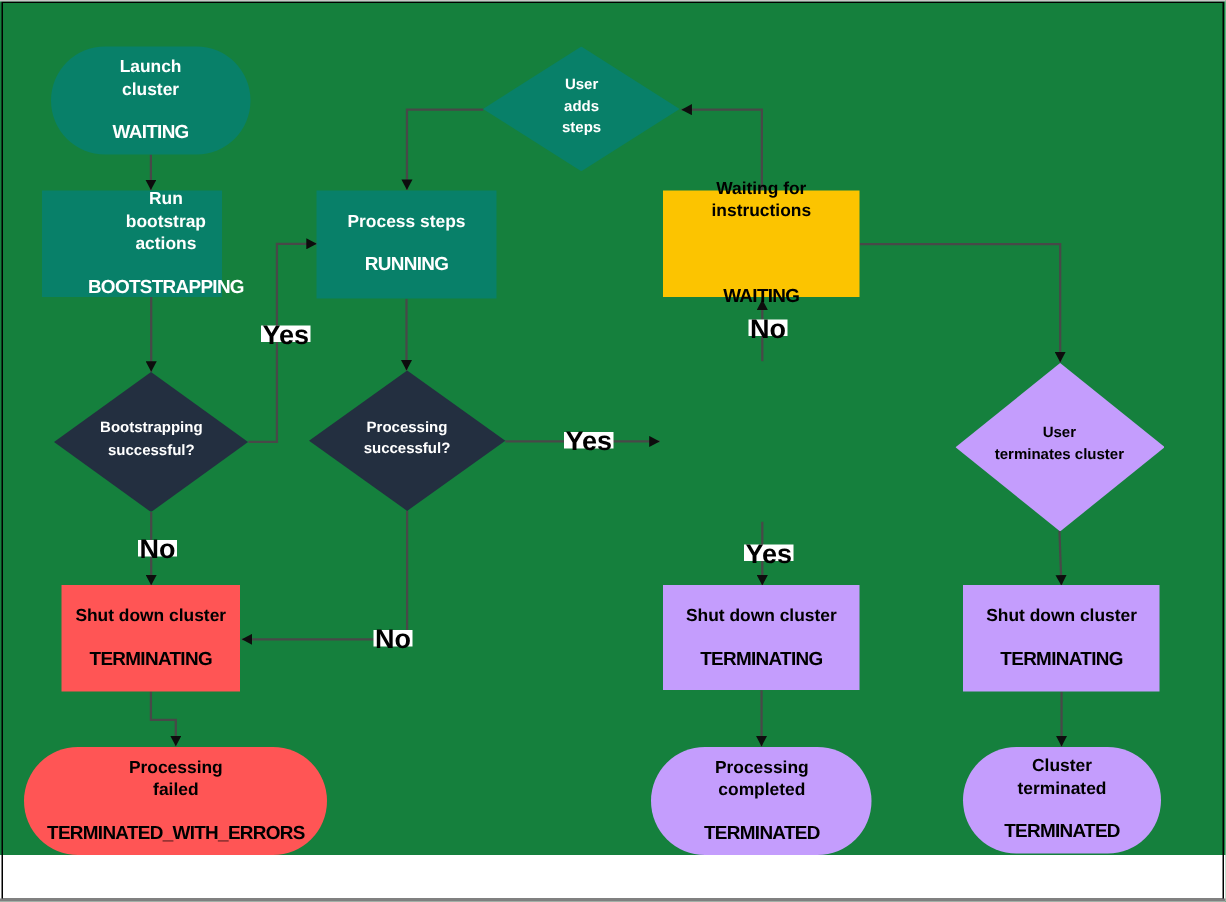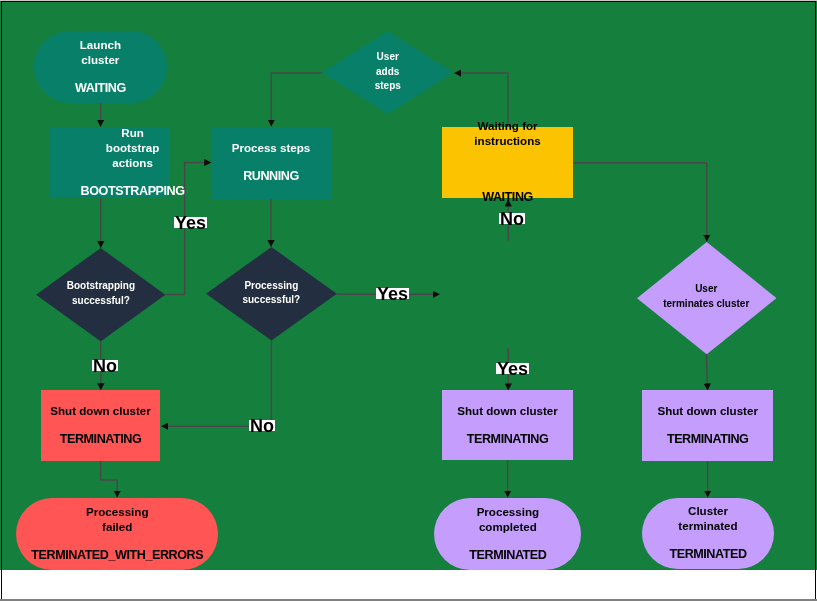--- a/index.html
+++ b/index.html
@@ -64,21 +64,21 @@
       <path d="M706.3,353.8 L707.6,390.4" marker-end="url(#ah)"></path>
       <path d="M707.7,461.2 L707.7,497.6" marker-end="url(#ah)"></path>
     </g>
   </svg>
 
   <div class="node shape-stadium" style="left:34.1px;top:31px;width:132.6px;height:72px;background:#088069;color:#ffffff;">
     <div class="label"><span>Launch</span><br><span>cluster</span></div>
     <div class="state">WAITING</div>
   </div>
 
-  <div class="node shape-rect" style="left:50px;top:126.7px;width:120.2px;height:71.3px;background:#088069;color:#ffffff;padding-left:45px;">
+  <div class="node shape-rect" style="left:28px;top:126.7px;width:120.2px;height:71.3px;background:#088069;color:#ffffff;padding-left:45px;">
     <div class="label"><span>Run bootstrap</span><br><span>actions</span></div>
     <div class="state">BOOTSTRAPPING</div>
   </div>
 
   <div class="dia-wrap" style="left:36.2px;top:247.9px;width:129.4px;height:93.4px;color:#ffffff;">
     <svg width="129.4" height="93.4" viewBox="0 0 129.4 93.4">
       <polygon points="64.7,0 129.4,46.7 64.7,93.4 0,46.7" fill="#232f40"></polygon>
     </svg>
     <div class="dia-text">
       <span>Bootstrapping</span>

